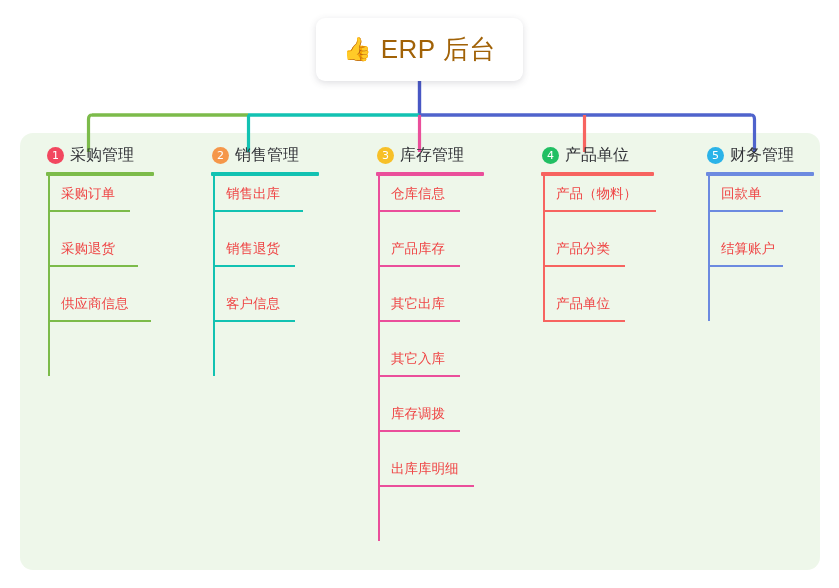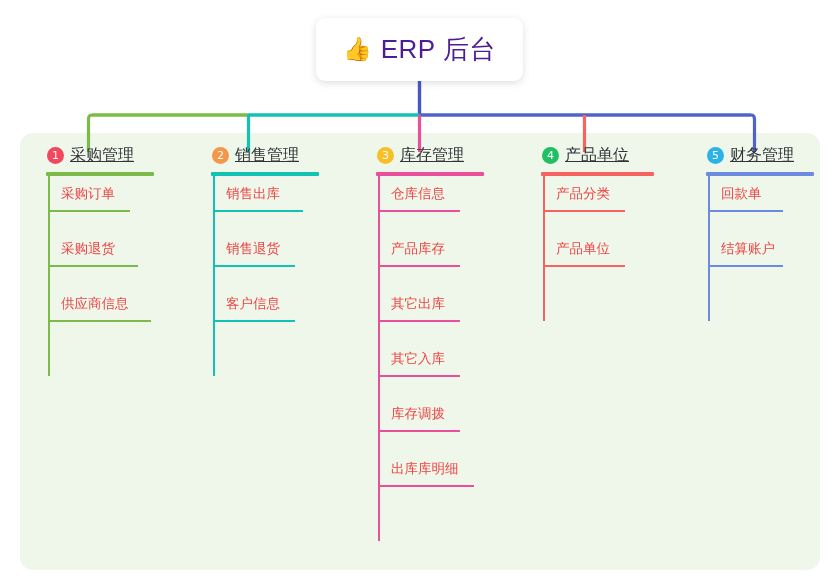--- a/index.html
+++ b/index.html
@@ -32,21 +32,21 @@
     gap: 9px;
     box-sizing: border-box;
   }
   #root-icon {
     font-size: 23px;
     line-height: 1;
     display: inline-block;
   }
   #root-title {
     font-size: 26px;
-    color: #4c1d95;
+    color: #a16207;
     letter-spacing: 0.5px;
     white-space: nowrap;
   }
 
   
   #connectors {
     position: absolute;
     left: 0;
     top: 0;
     width: 839px;
@@ -87,21 +87,20 @@
     font-size: 11px;
     line-height: 17px;
     text-align: center;
     flex: 0 0 auto;
     font-family: "DejaVu Sans", sans-serif;
   }
   .col-title {
     font-size: 16px;
     color: #333439;
     white-space: nowrap;
-    text-decoration: underline;
   }
   .header-rule {
     position: absolute;
     left: 8px;
     top: 32px;
     height: 4px;
     border-radius: 1px;
   }
 
   
@@ -242,20 +241,24 @@
     </div>
     <div class="column" style="left: 533px;">
       <div class="col-header">
         <span class="badge" style="background: rgb(33, 191, 99);">4</span>
         <span class="col-title">产品单位</span>
         <div class="header-rule" style="width: 113px; background: rgb(247, 100, 96);"></div>
       </div>
       <div class="items">
         <div class="spine" style="background: rgb(247, 100, 96); height: 147px;"></div>
         <div class="item">
+          <span class="item-label">产品（物料）</span>
+          <div class="item-rule" style="width: 113px; background: rgb(247, 100, 96);"></div>
+        </div>
+        <div class="item">
           <span class="item-label">产品分类</span>
           <div class="item-rule" style="width: 82px; background: rgb(247, 100, 96);"></div>
         </div>
         <div class="item">
           <span class="item-label">产品单位</span>
           <div class="item-rule" style="width: 82px; background: rgb(247, 100, 96);"></div>
         </div>
       </div>
     </div>
     <div class="column" style="left: 698px;">

